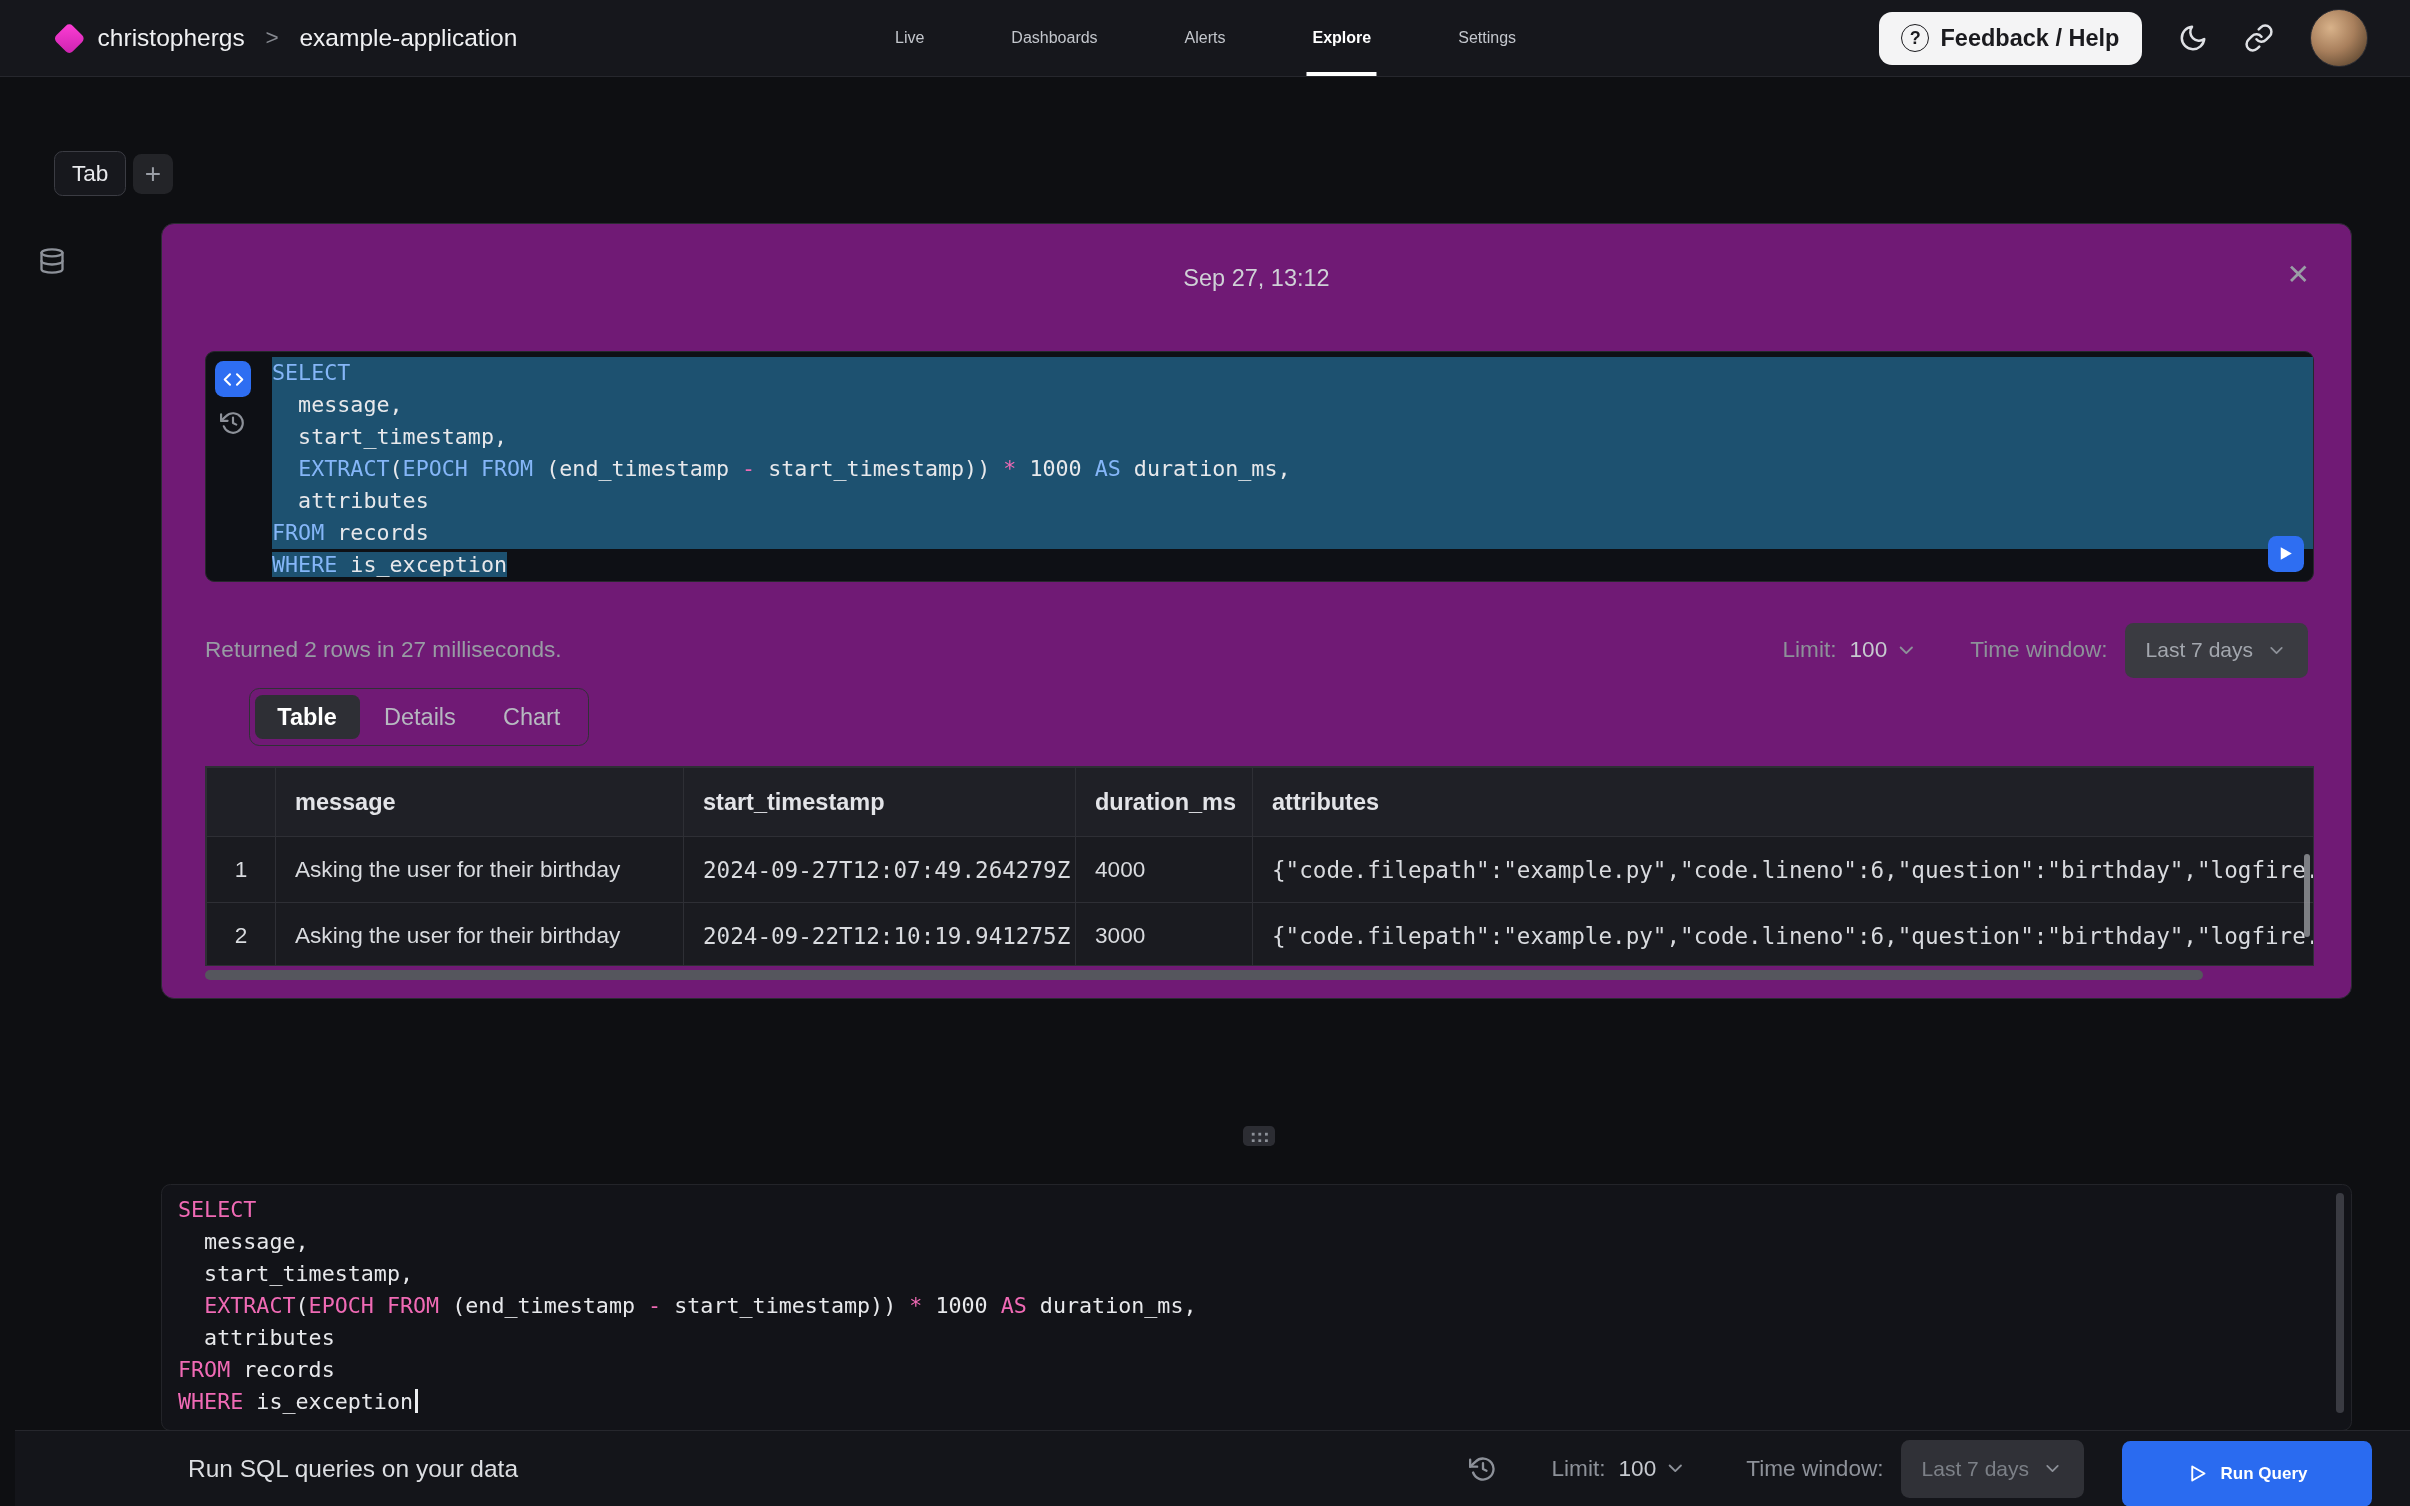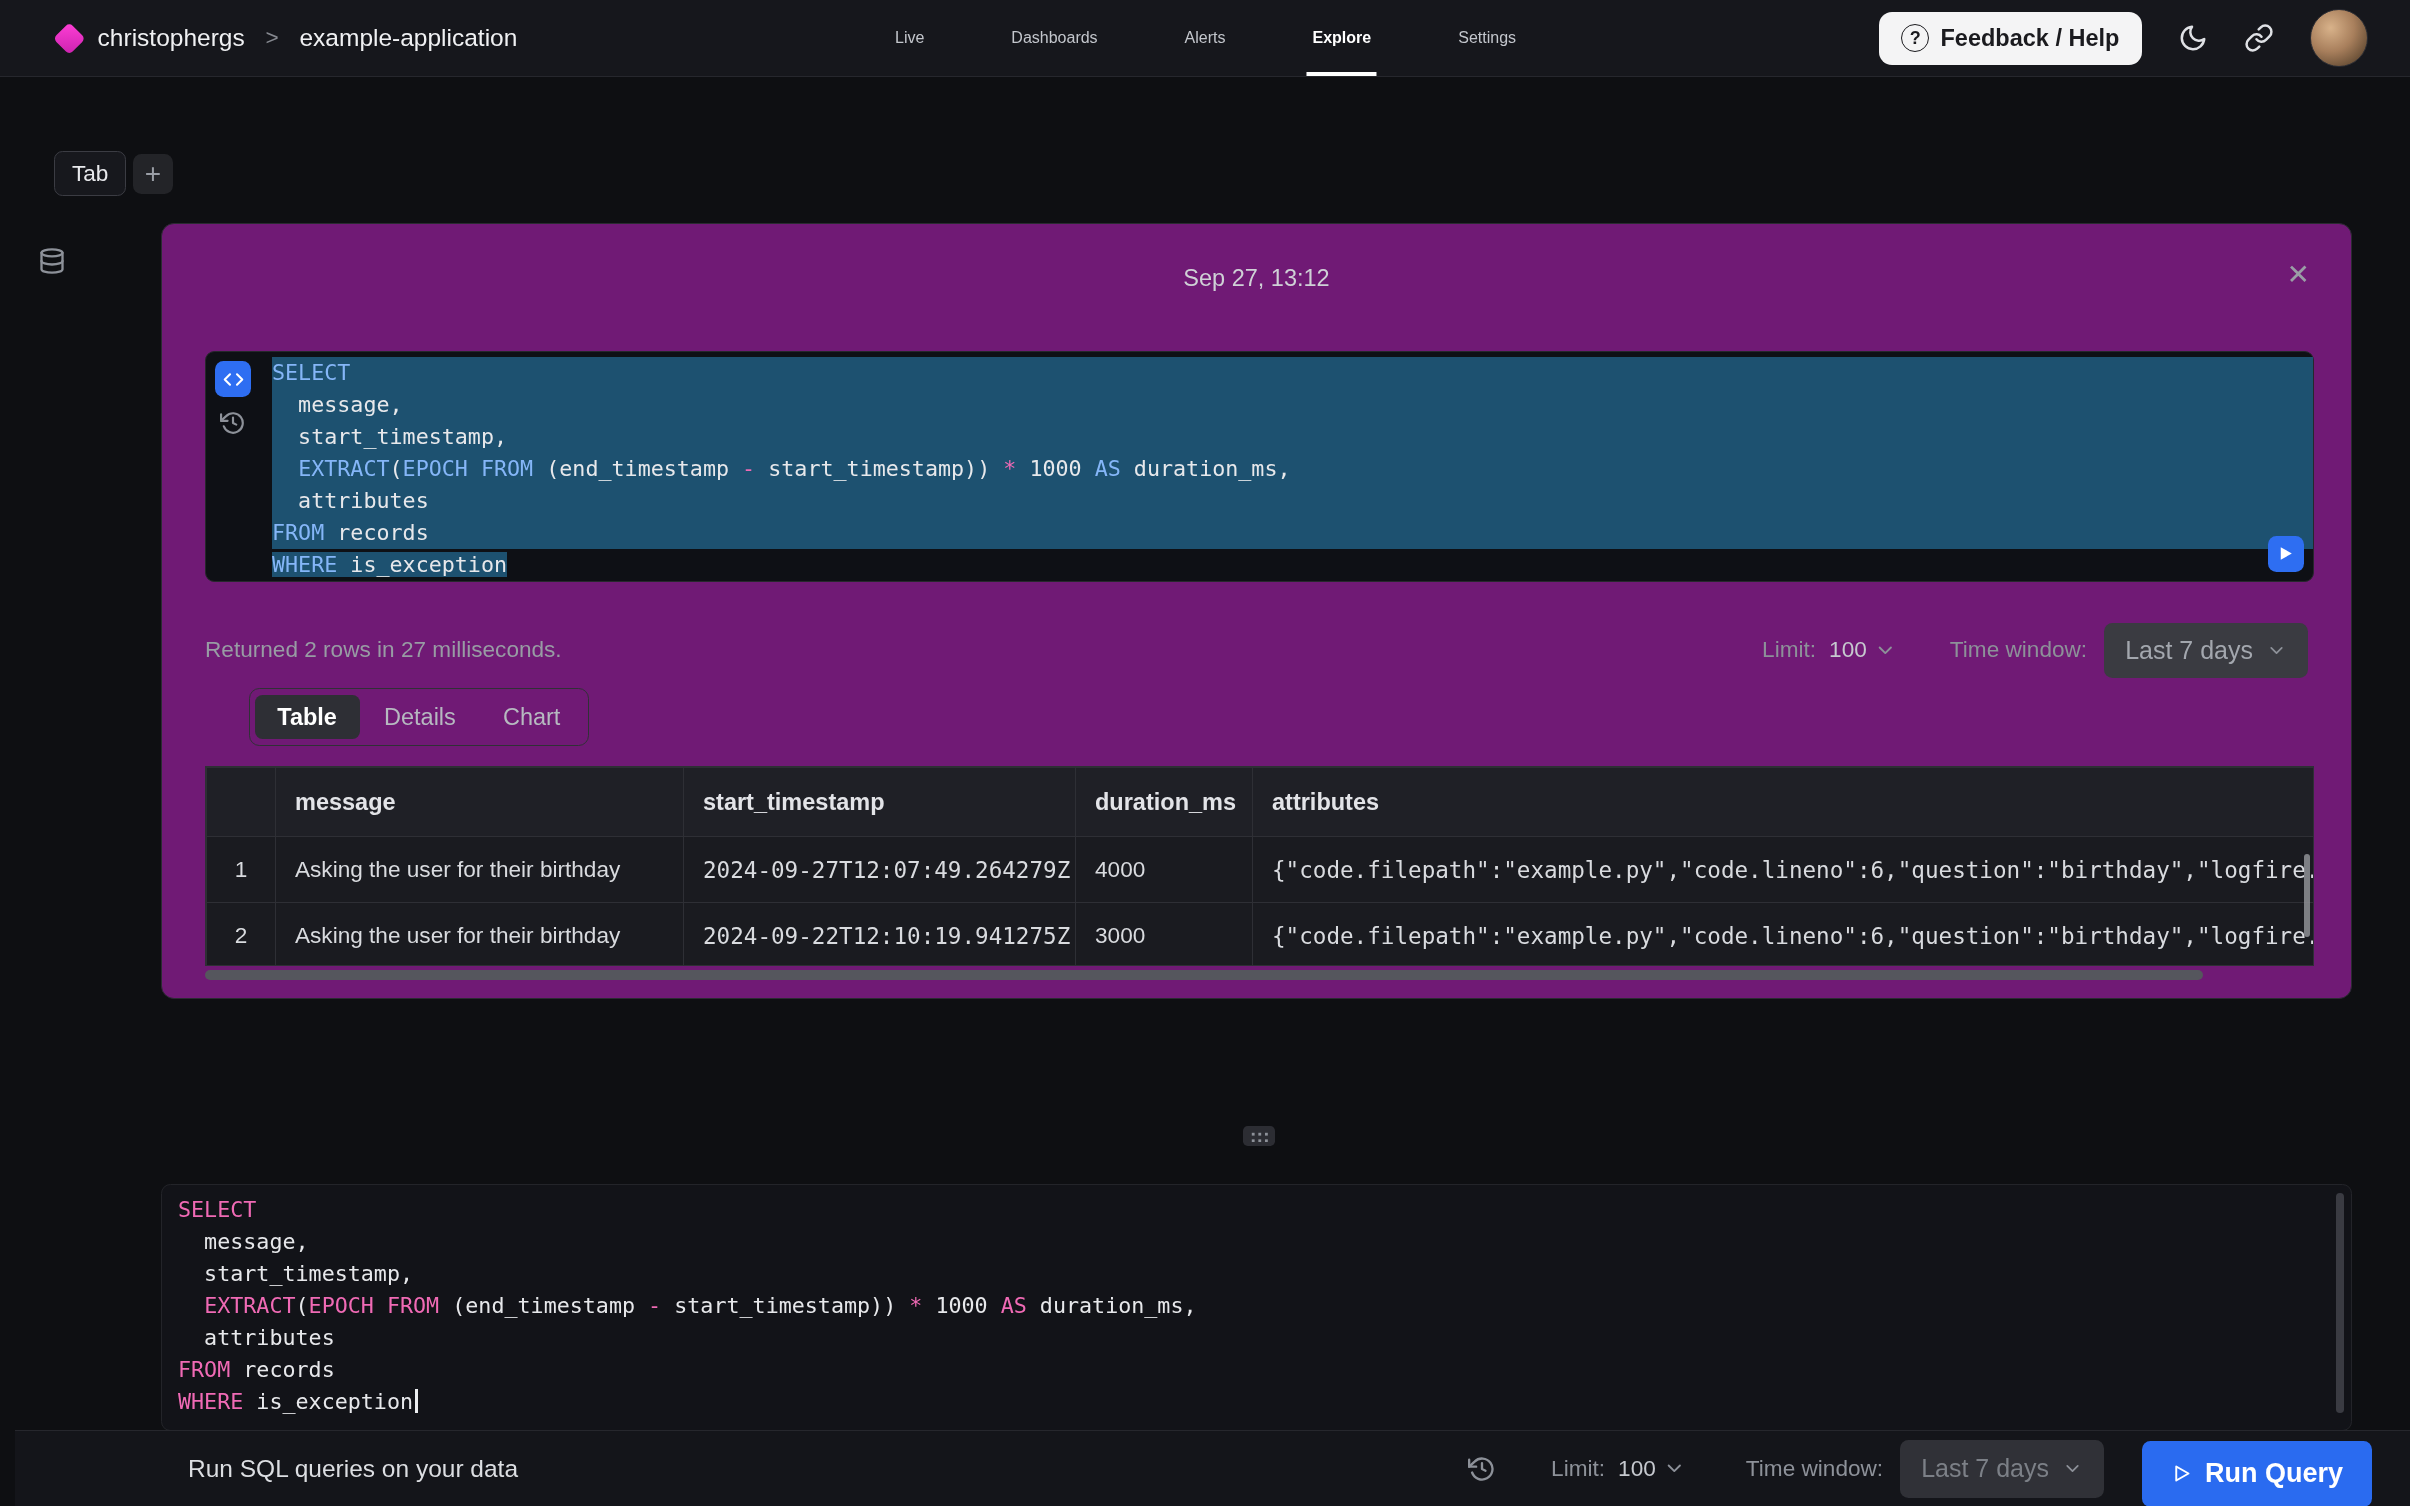--- a/index.html
+++ b/index.html
@@ -63,21 +63,21 @@
   .run-selection { position:absolute; right:9.4px; bottom:9.4px; width:36px; height:36px; border-radius:8.5px;
                    background:#2e6ef2; display:flex; align-items:center; justify-content:center; cursor:pointer; }
 
   .status-row { position:absolute; left:43px; right:43px; top:398px; height:56px;
                 display:flex; align-items:center; }
   .status-text { font-size:22.6px; color:#989ca4; }
   .ctrl-label { font-size:22.6px; color:#8d9199; }
   .ctrl-value { font-size:22.6px; color:#c6c9cf; }
   .chev { color:#8d9199; display:inline-flex; }
   .tw-pill { height:55px; padding:0 21px; background:#3a3b41; border-radius:8.5px;
-             display:flex; align-items:center; gap:13px; font-size:25px; color:#a3a7ae; cursor:pointer; }
+             display:flex; align-items:center; gap:13px; font-size:21px; color:#a3a7ae; cursor:pointer; }
   .status-right { margin-left:auto; display:flex; align-items:center; }
 
   .view-tabs { position:absolute; left:43px; top:464px; height:58px; border:0.9px solid #303136;
                border-radius:10.4px; display:flex; align-items:center; padding:4.7px; gap:1.9px;margin-left:44px; }
   .view-tab { padding:8.5px 22.6px; font-size:23.5px; color:#b6b9c0; border-radius:7.5px; cursor:pointer; }
   .view-tab.active { background:#2e2f35; color:#ffffff; font-weight:600; }
 
   .table-wrap { position:absolute; left:43px; top:542px; width:2109px; height:200px;
                 border:0.9px solid #2e2f35; overflow:hidden; }
   table.results { border-collapse:collapse; table-layout:fixed; width:2109px; }
@@ -114,23 +114,23 @@
   .eb-scroll { position:absolute; right:7.5px; top:7.5px; width:7.5px; height:220px;
                background:#3a3b42; border-radius:3.8px; cursor:pointer; }
 
   
   .footer { position:absolute; left:15px; top:1430px; width:2411px; height:76px; background:#14151a;
             border-top:0.9px solid #26272d; display:flex; align-items:center; }
   .footer-hint { margin-left:173px; font-size:24.5px; color:#dcdee2; }
   .footer-right { margin-left:auto; margin-right:54px; display:flex; align-items:center; }
   .footer-history { width:28px; height:28px; color:#8d9199; cursor:pointer; }
   .tw-pill.disabled { background:#303137; color:#7c8087; height:58px; }
-  .run-query { height:66px; width:230px; background:#2a6bf0; border-radius:8.5px; border:none;
+  .run-query { height:66px; width:250px; background:#2a6bf0; border-radius:8.5px; border:none;
                display:flex; align-items:center; justify-content:center; gap:13px;
-               font-size:27px; font-weight:600; color:#ffffff; font-family:"Liberation Sans", sans-serif; cursor:pointer;margin-top:10px; }
+               font-size:17px; font-weight:600; color:#ffffff; font-family:"Liberation Sans", sans-serif; cursor:pointer;margin-top:10px; }
 </style>
 </head>
 <body>
 
 <div class="page">
 
   <div class="nav">
     <div class="nav-left">
       <span class="logo"></span>
       <span class="crumb">christophergs</span>

